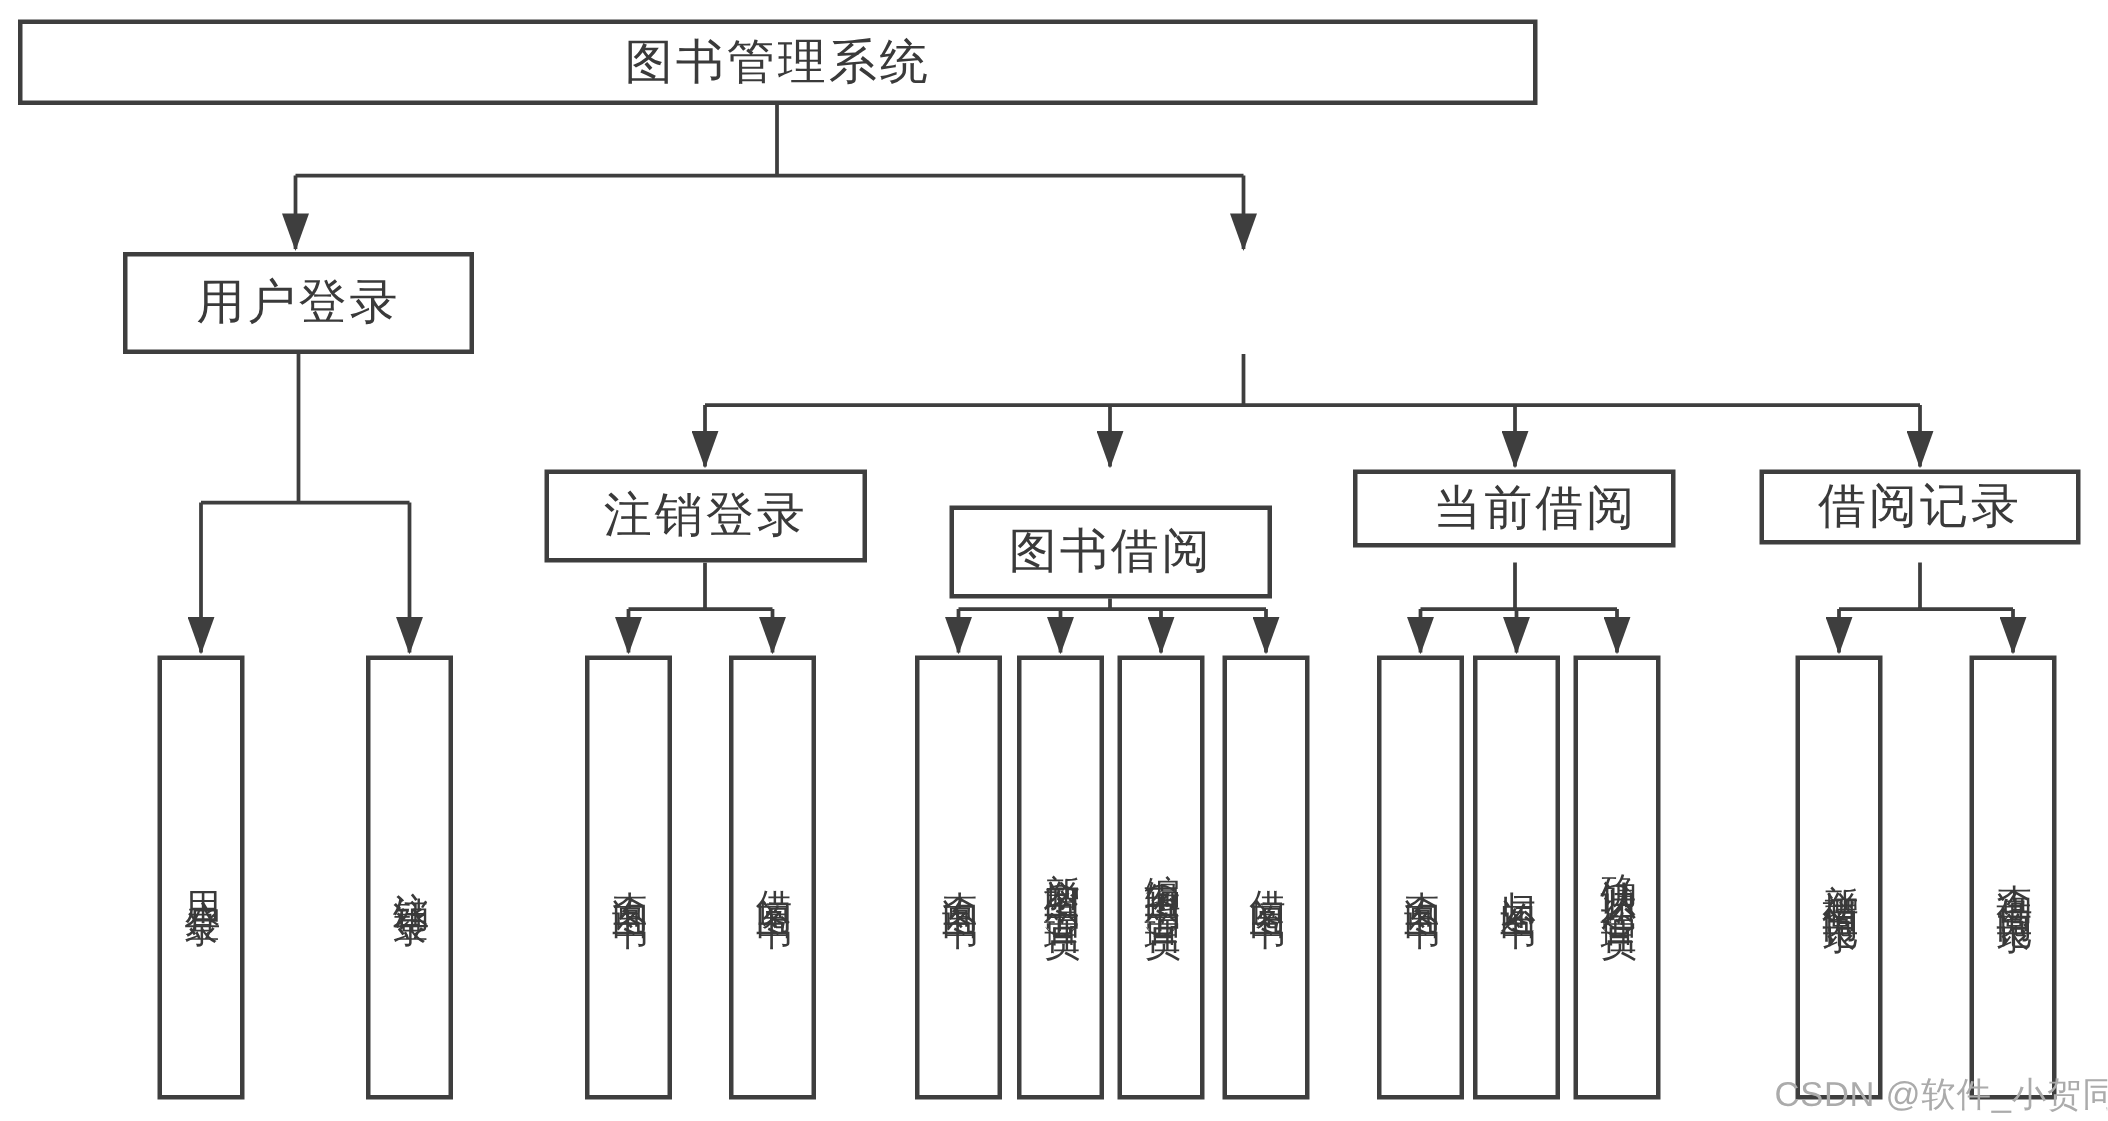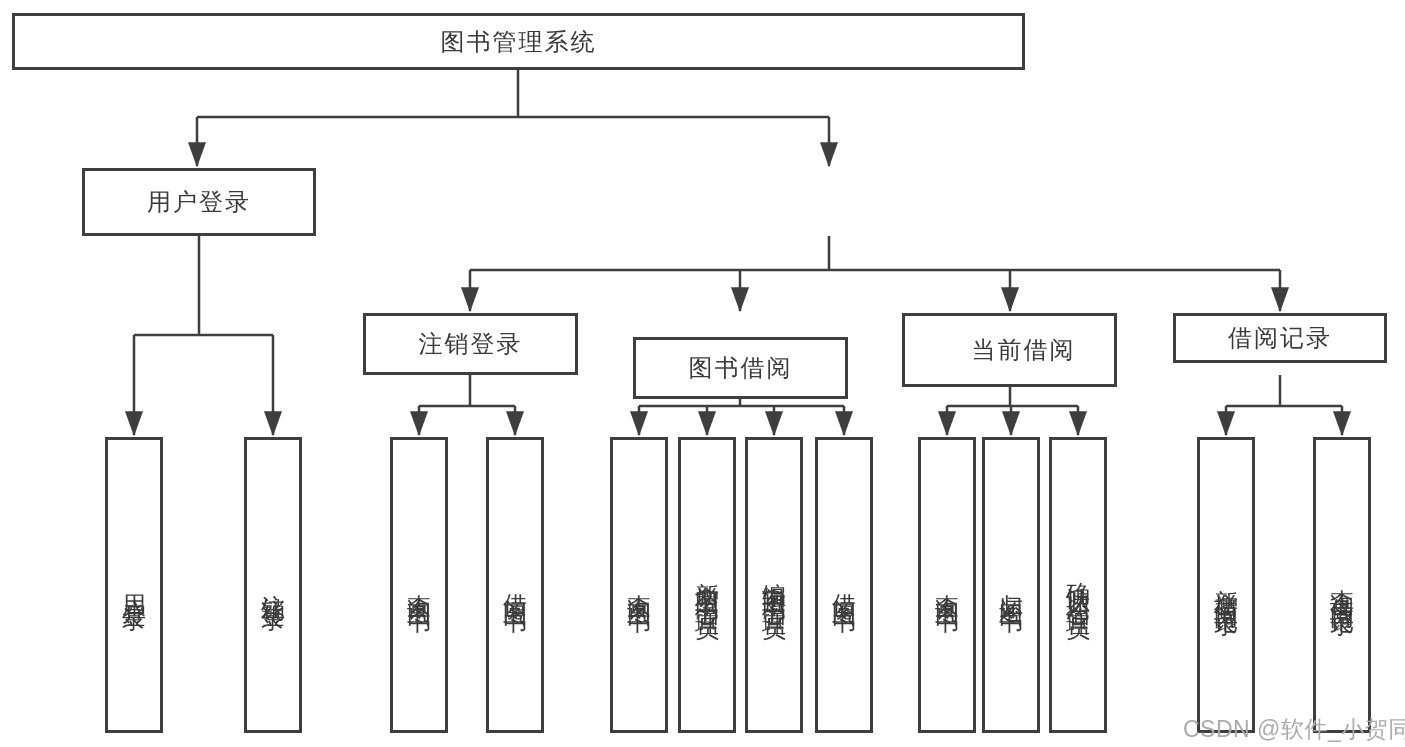--- a/index.html
+++ b/index.html
@@ -25,21 +25,21 @@
     box-sizing: border-box;
     border: 3px solid #3e3e3e;
     background: #ffffff;
     display: flex;
     align-items: center;
     justify-content: center;
     z-index: 1;
     color: #3a3a3a;
   }
   .node.h .lbl {
-    font-size: 24px;
+    font-size: 32px;
     letter-spacing: 2px;
     white-space: nowrap;
     font-family: Liberation Serif, serif;
   }
   .node.v .lbl {
     writing-mode: vertical-rl;
     text-orientation: mixed;
     font-size: 24px;
     letter-spacing: 5px;
     line-height: 1;
@@ -111,21 +111,21 @@
   <div class="node h" style="left:82px; top:168px; width:234px; height:68px;">
     <span class="lbl">用户登录</span>
   </div>
 
   <div class="node h" style="left:363px; top:313px; width:215px; height:62px;">
     <span class="lbl">注销登录</span>
   </div>
   <div class="node h" style="left:633px; top:313px; width:215px; height:62px;margin-top:24px;">
     <span class="lbl">图书借阅</span>
   </div>
-  <div class="node h" style="left:902px; top:313px; width:215px; height:74px;padding-left:28px;">
+  <div class="node h" style="left:902px; top:313px; width:215px; height:52px;padding-left:28px;">
     <span class="lbl">当前借阅</span>
   </div>
   <div class="node h" style="left:1173px; top:313px; width:214px; height:50px;">
     <span class="lbl">借阅记录</span>
   </div>
 
   <div class="node v" style="left:105px; top:437px; width:58px; height:296px;">
     <span class="lbl">用户登录</span>
   </div>
   <div class="node v" style="left:244px; top:437px; width:58px; height:296px;">

